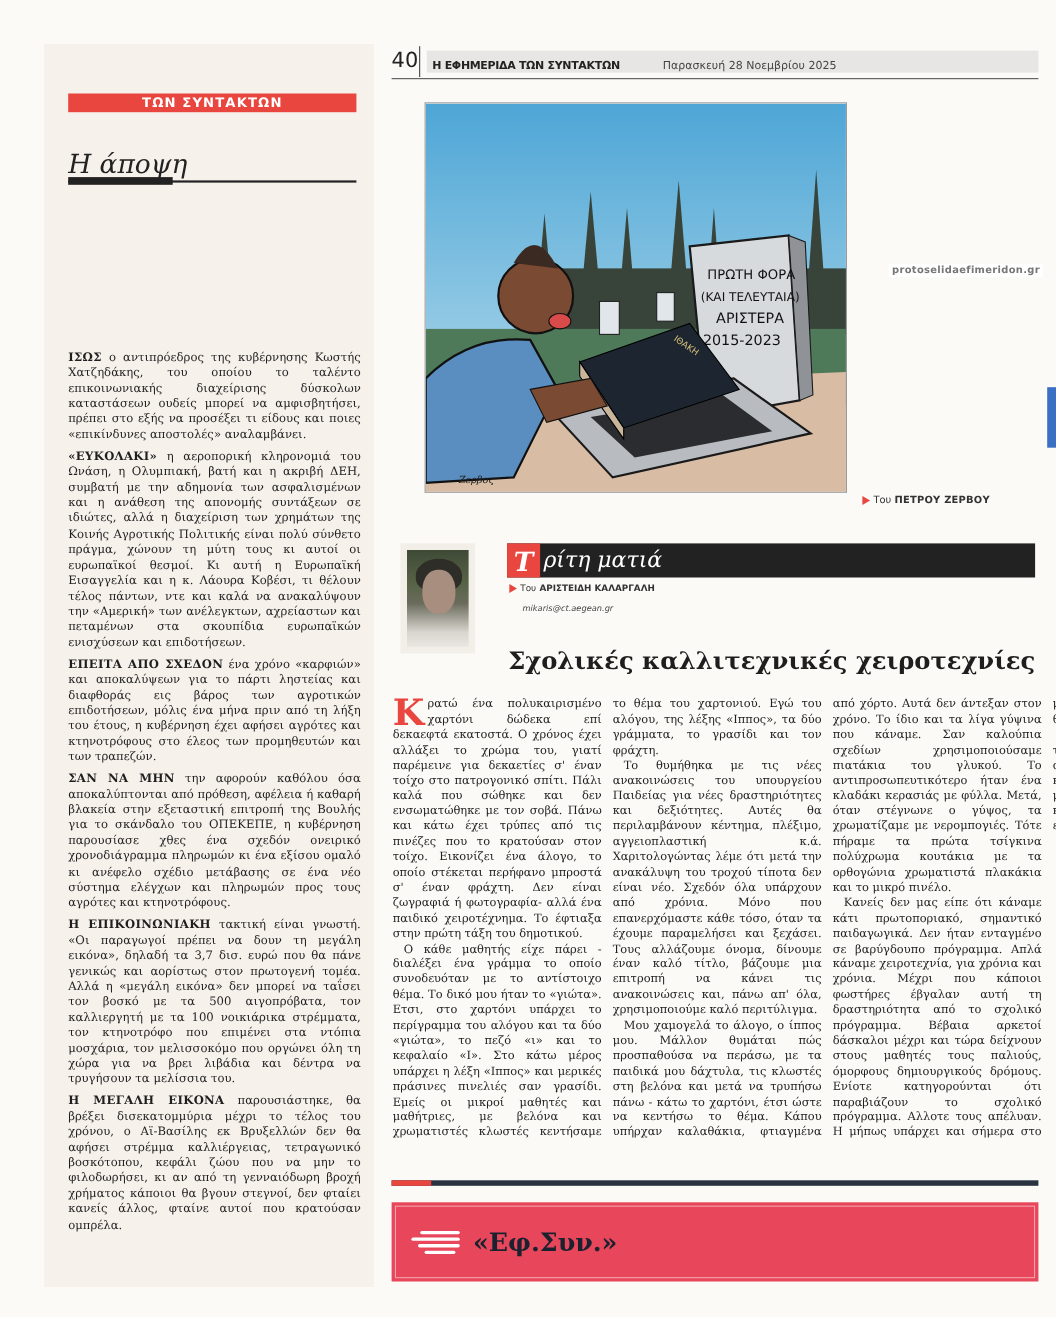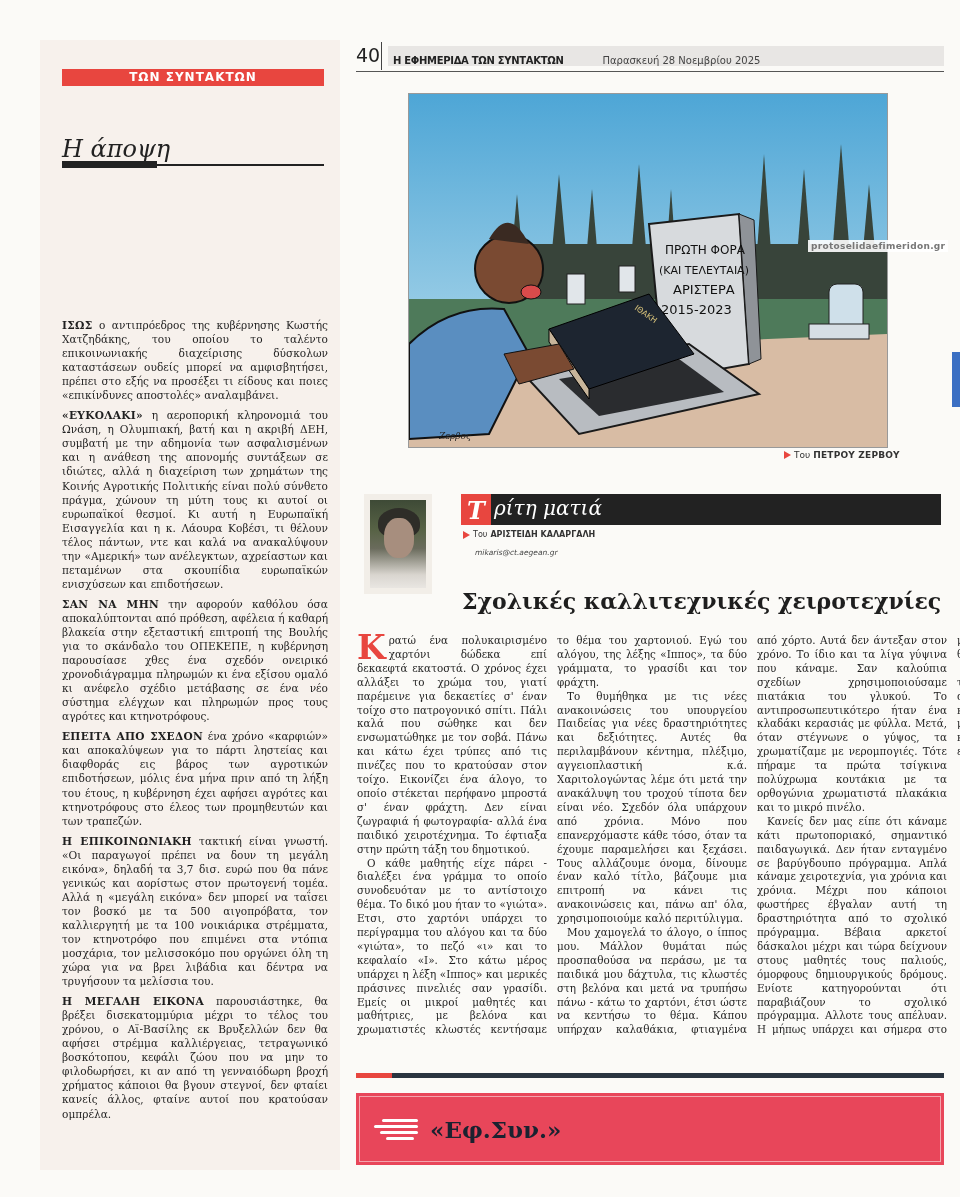--- a/index.html
+++ b/index.html
@@ -6,38 +6,38 @@
   html, body { width: 960px; height: 1197px; background: #fbfaf7; overflow: hidden; }
   body { position: relative; font-family: "DejaVu Serif", serif; color: #1f1f1f; }
 
   
   .left { position: absolute; left: 40px; top: 40px; width: 300px; height: 1130px; background: #f7f1ec; }
   .logo { position: absolute; left: 22px; top: 28px; width: 262px; }
   .logo-main { display: flex; align-items: center; justify-content: center; gap: 6px; }
   .speed-lines { width: 34px; height: 16px; position: relative; }
   .speed-lines span { position: absolute; right: 0; height: 3px; background: #e8463f; border-radius: 2px; }
   .logo-title { font-family: "DejaVu Sans", sans-serif; font-weight: bold; font-size: 27px; letter-spacing: -1px; color: #151f2b; transform: scaleX(0.92); transform-origin: left; }
-  .logo-sub { background: #e8463f; color: #fff; text-align: center; font-family: "DejaVu Sans", sans-serif; font-weight: bold; font-size: 12px; letter-spacing: 1px; height: 17px; line-height: 17px; margin-top: 1px; }
+  .logo-sub { background: #e8463f; color: #fff; text-align: center; font-family: "DejaVu Sans", sans-serif; font-weight: bold; font-size: 12px; letter-spacing: 1px; height: 17px; line-height: 17px; margin-top: 17px; }
   .section-label { position: absolute; left: 22px; top: 95px; font-family: "DejaVu Serif", serif; font-style: italic; font-size: 24px; color: #222; }
   .section-rule { position: absolute; left: 22px; top: 124px; width: 262px; height: 2px; background: #222; }
   .section-rule::before { content: ""; position: absolute; left: 0; top: -3px; width: 95px; height: 7px; background: #222; }
   .headline { position: absolute; left: 22px; top: 166px; width: 270px; font-family: "DejaVu Serif", serif; font-size: 26px; line-height: 31px; color: #1e1e1e; font-weight: normal; }
   .editorial { position: absolute; left: 22px; top: 278px; width: 266px; font-size: 10.6px; line-height: 14.05px; text-align: justify; hyphens: auto; }
   .editorial p { margin-bottom: 6px; }
   .editorial b { font-weight: bold; letter-spacing: 0.3px; }
 
   
   .pageno { position: absolute; left: 356px; top: 44px; font-family: "DejaVu Sans", sans-serif; font-size: 19px; color: #222; }
   .pageno-sep { position: absolute; left: 381px; top: 42px; width: 1px; height: 28px; background: #444; }
   .header-strip { position: absolute; left: 388px; top: 46px; width: 556px; height: 20px; background: #e8e6e4; display: flex; align-items: flex-end; gap: 8px; padding-left: 5px; font-family: "DejaVu Sans", sans-serif; font-size: 10px; }
   .header-strip .paper { font-weight: bold; color: #222; letter-spacing: -0.3px; }
   .header-strip .date { color: #444; padding-left: 31px; }
   .header-rule { position: absolute; left: 356px; top: 71px; width: 588px; height: 1px; background: #555; }
 
-  .cartoon { position: absolute; left: 408px; top: 93px; width: 480px; height: 355px; overflow: hidden; border: 1px solid #999; }
+  .cartoon { position: absolute; left: 386px; top: 93px; width: 384px; height: 355px; overflow: hidden; border: 1px solid #999; }
   .watermark { position: absolute; left: 808px; top: 240px; background: rgba(255,255,255,0.9); font-family: "DejaVu Sans", sans-serif; font-weight: bold; font-size: 9px; color: #777; padding: 1px 3px; letter-spacing: 0.3px; }
   .cartoon-credit { position: absolute; left: 784px; top: 450px; font-family: "DejaVu Sans", sans-serif; font-size: 9px; color: #333; display: flex; align-items: center; gap: 3px; }
   .credit-arrow { width: 0; height: 0; border-left: 7px solid #e8463f; border-top: 4px solid transparent; border-bottom: 4px solid transparent; }
   .cartoon-credit b { font-weight: bold; letter-spacing: 0.2px; }
 
   .portrait { position: absolute; left: 364px; top: 494px; width: 68px; height: 100px; background: #f2eee8; padding: 6px; }
   .portrait-inner { width: 100%; height: 100%; background: linear-gradient(180deg, #3e4a36 0%, #586346 35%, #6a6b5c 55%, #d9d5cf 85%, #e9e6e2 100%); position: relative; overflow: hidden; }
   .portrait-face { position: absolute; left: 14px; top: 18px; width: 30px; height: 40px; background: #a78e7e; border-radius: 45%; }
   .portrait-hair { position: absolute; left: 8px; top: 8px; width: 42px; height: 30px; background: #2e2d28; border-radius: 50% 50% 40% 40%; }
 
@@ -70,22 +70,22 @@
 
 <div class="left">
   <div class="logo">
     <div class="logo-sub">ΤΩΝ ΣΥΝΤΑΚΤΩΝ</div>
   </div>
   <div class="section-label">Η άποψη</div>
   <div class="section-rule"></div>
   <div class="editorial">
     <p><b>ΙΣΩΣ</b><span> ο αντιπρόεδρος της κυβέρνησης Κωστής Χατζηδάκης, του οποίου το ταλέντο επικοινωνιακής διαχείρισης δύσκολων καταστάσεων ουδείς μπορεί να αμφισβητήσει, πρέπει στο εξής να προσέξει τι είδους και ποιες «επικίνδυνες αποστολές» αναλαμβάνει.</span></p>
     <p><b>«ΕΥΚΟΛΑΚΙ»</b><span> η αεροπορική κληρονομιά του Ωνάση, η Ολυμπιακή, βατή και η ακριβή ΔΕΗ, συμβατή με την αδημονία των ασφαλισμένων και η ανάθεση της απονομής συντάξεων σε ιδιώτες, αλλά η διαχείριση των χρημάτων της Κοινής Αγροτικής Πολιτικής είναι πολύ σύνθετο πράγμα, χώνουν τη μύτη τους κι αυτοί οι ευρωπαϊκοί θεσμοί. Κι αυτή η Ευρωπαϊκή Εισαγγελία και η κ. Λάουρα Κοβέσι, τι θέλουν τέλος πάντων, ντε και καλά να ανακαλύψουν την «Αμερική» των ανέλεγκτων, αχρείαστων και πεταμένων στα σκουπίδια ευρωπαϊκών ενισχύσεων και επιδοτήσεων.</span></p>
+    <p><b>ΕΠΕΙΤΑ ΑΠΟ ΣΧΕΔΟΝ</b><span> ένα χρόνο «καρφιών» και αποκαλύψεων για το πάρτι ληστείας και διαφθοράς εις βάρος των αγροτικών επιδοτήσεων, μόλις ένα μήνα πριν από τη λήξη του έτους, η κυβέρνηση έχει αφήσει αγρότες και κτηνοτρόφους στο έλεος των προμηθευτών και των τραπεζών.</span></p>
     <p><b>ΣΑΝ ΝΑ ΜΗΝ</b><span> την αφορούν καθόλου όσα αποκαλύπτονται από πρόθεση, αφέλεια ή καθαρή βλακεία στην εξεταστική επιτροπή της Βουλής για το σκάνδαλο του ΟΠΕΚΕΠΕ, η κυβέρνηση παρουσίασε χθες ένα σχεδόν ονειρικό χρονοδιάγραμμα πληρωμών κι ένα εξίσου ομαλό κι ανέφελο σχέδιο μετάβασης σε ένα νέο σύστημα ελέγχων και πληρωμών προς τους αγρότες και κτηνοτρόφους.</span></p>
-    <p><b>ΕΠΕΙΤΑ ΑΠΟ ΣΧΕΔΟΝ</b><span> ένα χρόνο «καρφιών» και αποκαλύψεων για το πάρτι ληστείας και διαφθοράς εις βάρος των αγροτικών επιδοτήσεων, μόλις ένα μήνα πριν από τη λήξη του έτους, η κυβέρνηση έχει αφήσει αγρότες και κτηνοτρόφους στο έλεος των προμηθευτών και των τραπεζών.</span></p>
     <p><b>Η ΕΠΙΚΟΙΝΩΝΙΑΚΗ</b><span> τακτική είναι γνωστή. «Οι παραγωγοί πρέπει να δουν τη μεγάλη εικόνα», δηλαδή τα 3,7 δισ. ευρώ που θα πάνε γενικώς και αορίστως στον πρωτογενή τομέα. Αλλά η «μεγάλη εικόνα» δεν μπορεί να ταΐσει τον βοσκό με τα 500 αιγοπρόβατα, τον καλλιεργητή με τα 100 νοικιάρικα στρέμματα, τον κτηνοτρόφο που επιμένει στα ντόπια μοσχάρια, τον μελισσοκόμο που οργώνει όλη τη χώρα για να βρει λιβάδια και δέντρα να τρυγήσουν τα μελίσσια του.</span></p>
     <p><b>Η ΜΕΓΑΛΗ ΕΙΚΟΝΑ</b><span> παρουσιάστηκε, θα βρέξει δισεκατομμύρια μέχρι το τέλος του χρόνου, ο Αϊ-Βασίλης εκ Βρυξελλών δεν θα αφήσει στρέμμα καλλιέργειας, τετραγωνικό βοσκότοπου, κεφάλι ζώου που να μην το φιλοδωρήσει, κι αν από τη γενναιόδωρη βροχή χρήματος κάποιοι θα βγουν στεγνοί, δεν φταίει κανείς άλλος, φταίνε αυτοί που κρατούσαν ομπρέλα.</span></p>
   </div>
 </div>
 
 <div class="pageno">40</div>
 <div class="pageno-sep"></div>
 <div class="header-strip">
   <span class="paper">Η ΕΦΗΜΕΡΙΔΑ ΤΩΝ ΣΥΝΤΑΚΤΩΝ</span>
   <span class="date">Παρασκευή 28 Νοεμβρίου 2025</span>

